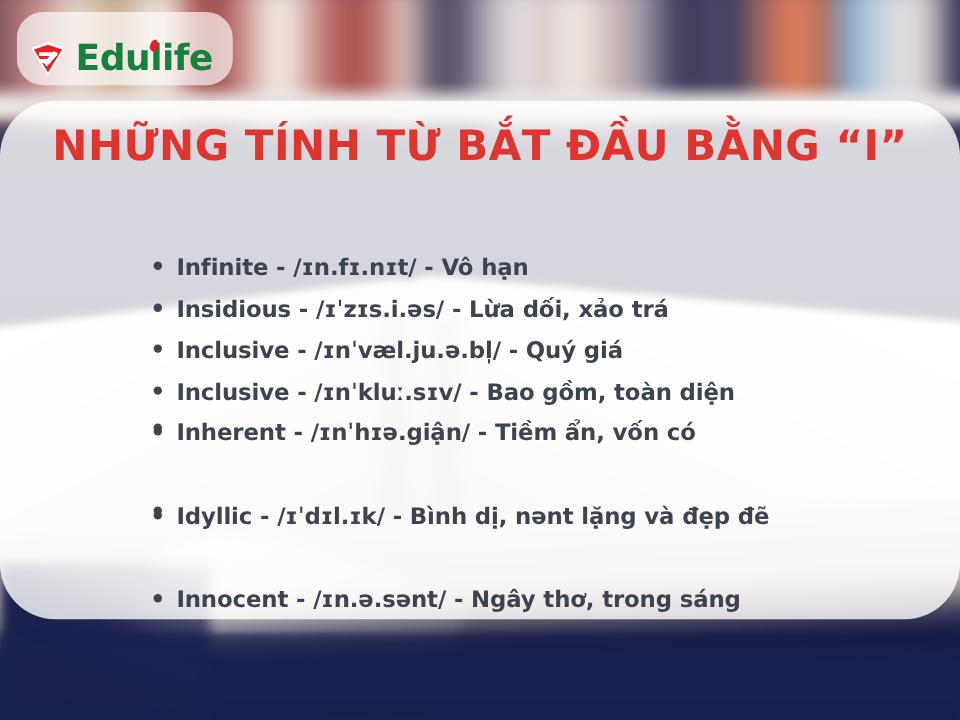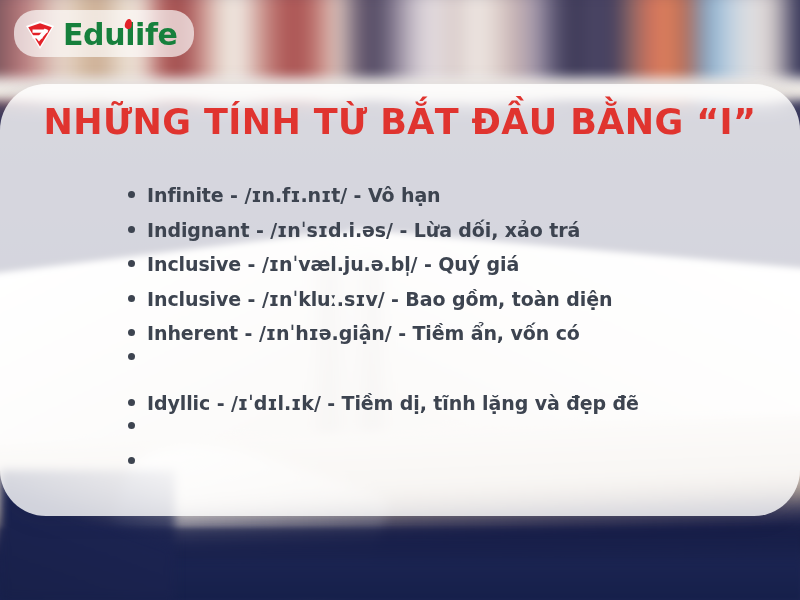--- a/index.html
+++ b/index.html
@@ -158,21 +158,21 @@
     background: linear-gradient(200deg, rgba(26,33,76,.2), #1b2350 45%, #182049 100%);
     filter: blur(5px);
   }
 
   
   .logo-pill {
     position: absolute;
     left: 14px;
     top: 10px;
     height: 44px;
-    padding: 3px 16px 0 10px;
+    padding: 17px 16px 0 10px;
     display: flex;
     align-items: center;
     gap: 7px;
     background: rgba(255,255,255,.66);
     border-radius: 22px;
     backdrop-filter: blur(3px);
   }
   .logo-mark {
     width: 32px;
     height: 32px;
@@ -250,20 +250,21 @@
     background: #3d4450;
     position: relative;
     top: -4px;
   }
   .entry {
     font-family: "DejaVu Sans", "Liberation Sans", sans-serif;
     font-size: 19px;
     font-weight: 700;
     color: #3d4450;
     letter-spacing: -0.1px;
+    margin-top: 28px;
   }
 </style>
 </head>
 <body>
 
 <div class="stage">
 
   <div class="bg-root">
     <div class="navy"></div>
     <div class="shelf"></div>
@@ -296,43 +297,44 @@
 
     <div class="title">NHỮNG TÍNH TỪ BẮT ĐẦU BẰNG “I”</div>
 
     <ul class="vocab-list">
       <li class="vocab-item">
         <span class="bullet"></span>
         <span class="entry">Infinite - /ɪn.fɪ.nɪt/ - Vô hạn</span>
       </li>
       <li class="vocab-item">
         <span class="bullet"></span>
-        <span class="entry">Indignant - /ɪnˈsɪd.i.əs/ - Lừa dối, xảo trá</span>
+        <span class="entry">Insidious - /ɪˈzɪs.i.əs/ - Lừa dối, xảo trá</span>
       </li>
       <li class="vocab-item">
         <span class="bullet"></span>
         <span class="entry">Inclusive - /ɪnˈvæl.ju.ə.bl̩/ - Quý giá</span>
       </li>
       <li class="vocab-item">
         <span class="bullet"></span>
         <span class="entry">Inclusive - /ɪnˈkluː.sɪv/ - Bao gồm, toàn diện</span>
       </li>
       <li class="vocab-item">
         <span class="bullet"></span>
         <span class="entry">Inherent - /ɪnˈhɪə.giận/ - Tiềm ẩn, vốn có</span>
       </li>
       <li class="vocab-item">
         <span class="bullet"></span>
       </li>
       <li class="vocab-item">
         <span class="bullet"></span>
-        <span class="entry">Idyllic - /ɪˈdɪl.ɪk/ - Tiềm dị, tĩnh lặng và đẹp đẽ</span>
-      </li>
-      <li class="vocab-item">
-        <span class="bullet"></span>
-      </li>
-      <li class="vocab-item">
-        <span class="bullet"></span>
+        <span class="entry">Idyllic - /ɪˈdɪl.ɪk/ - Bình dị, nənt lặng và đẹp đẽ</span>
+      </li>
+      <li class="vocab-item">
+        <span class="bullet"></span>
+      </li>
+      <li class="vocab-item">
+        <span class="bullet"></span>
+        <span class="entry">Innocent - /ɪn.ə.sənt/ - Ngây thơ, trong sáng</span>
       </li>
     </ul>
 
   </div>
 </div>
 
 </body></html>

